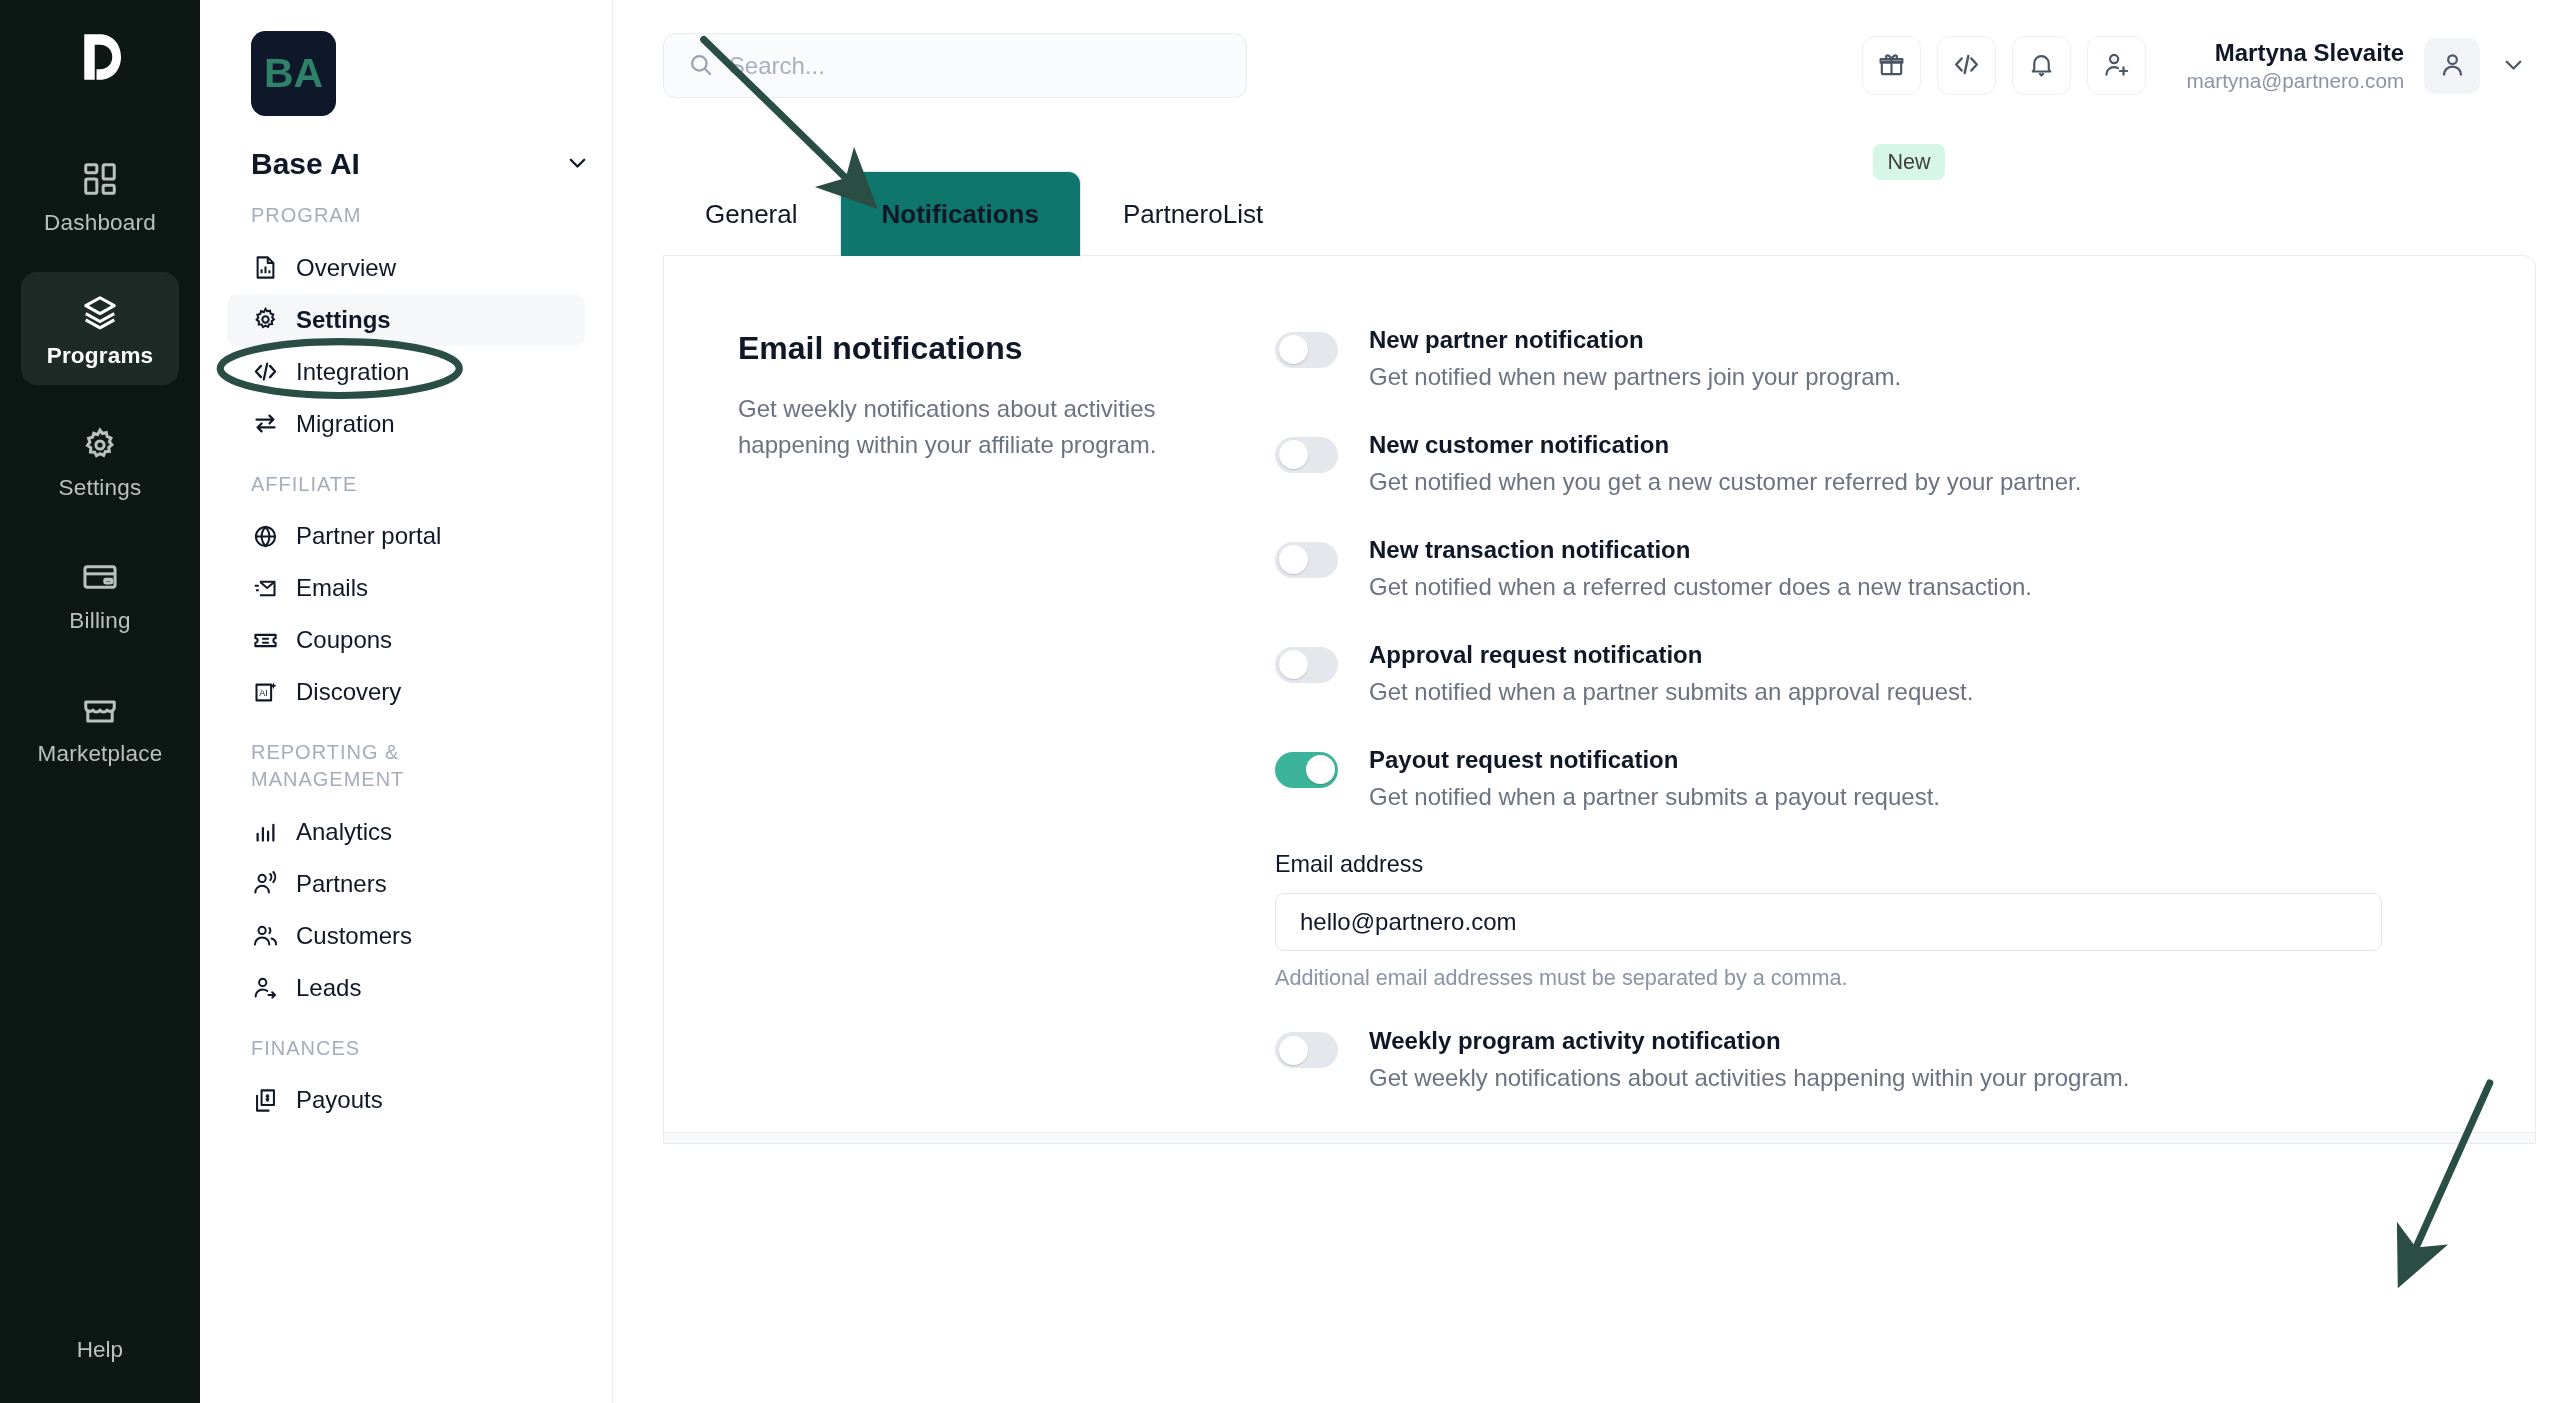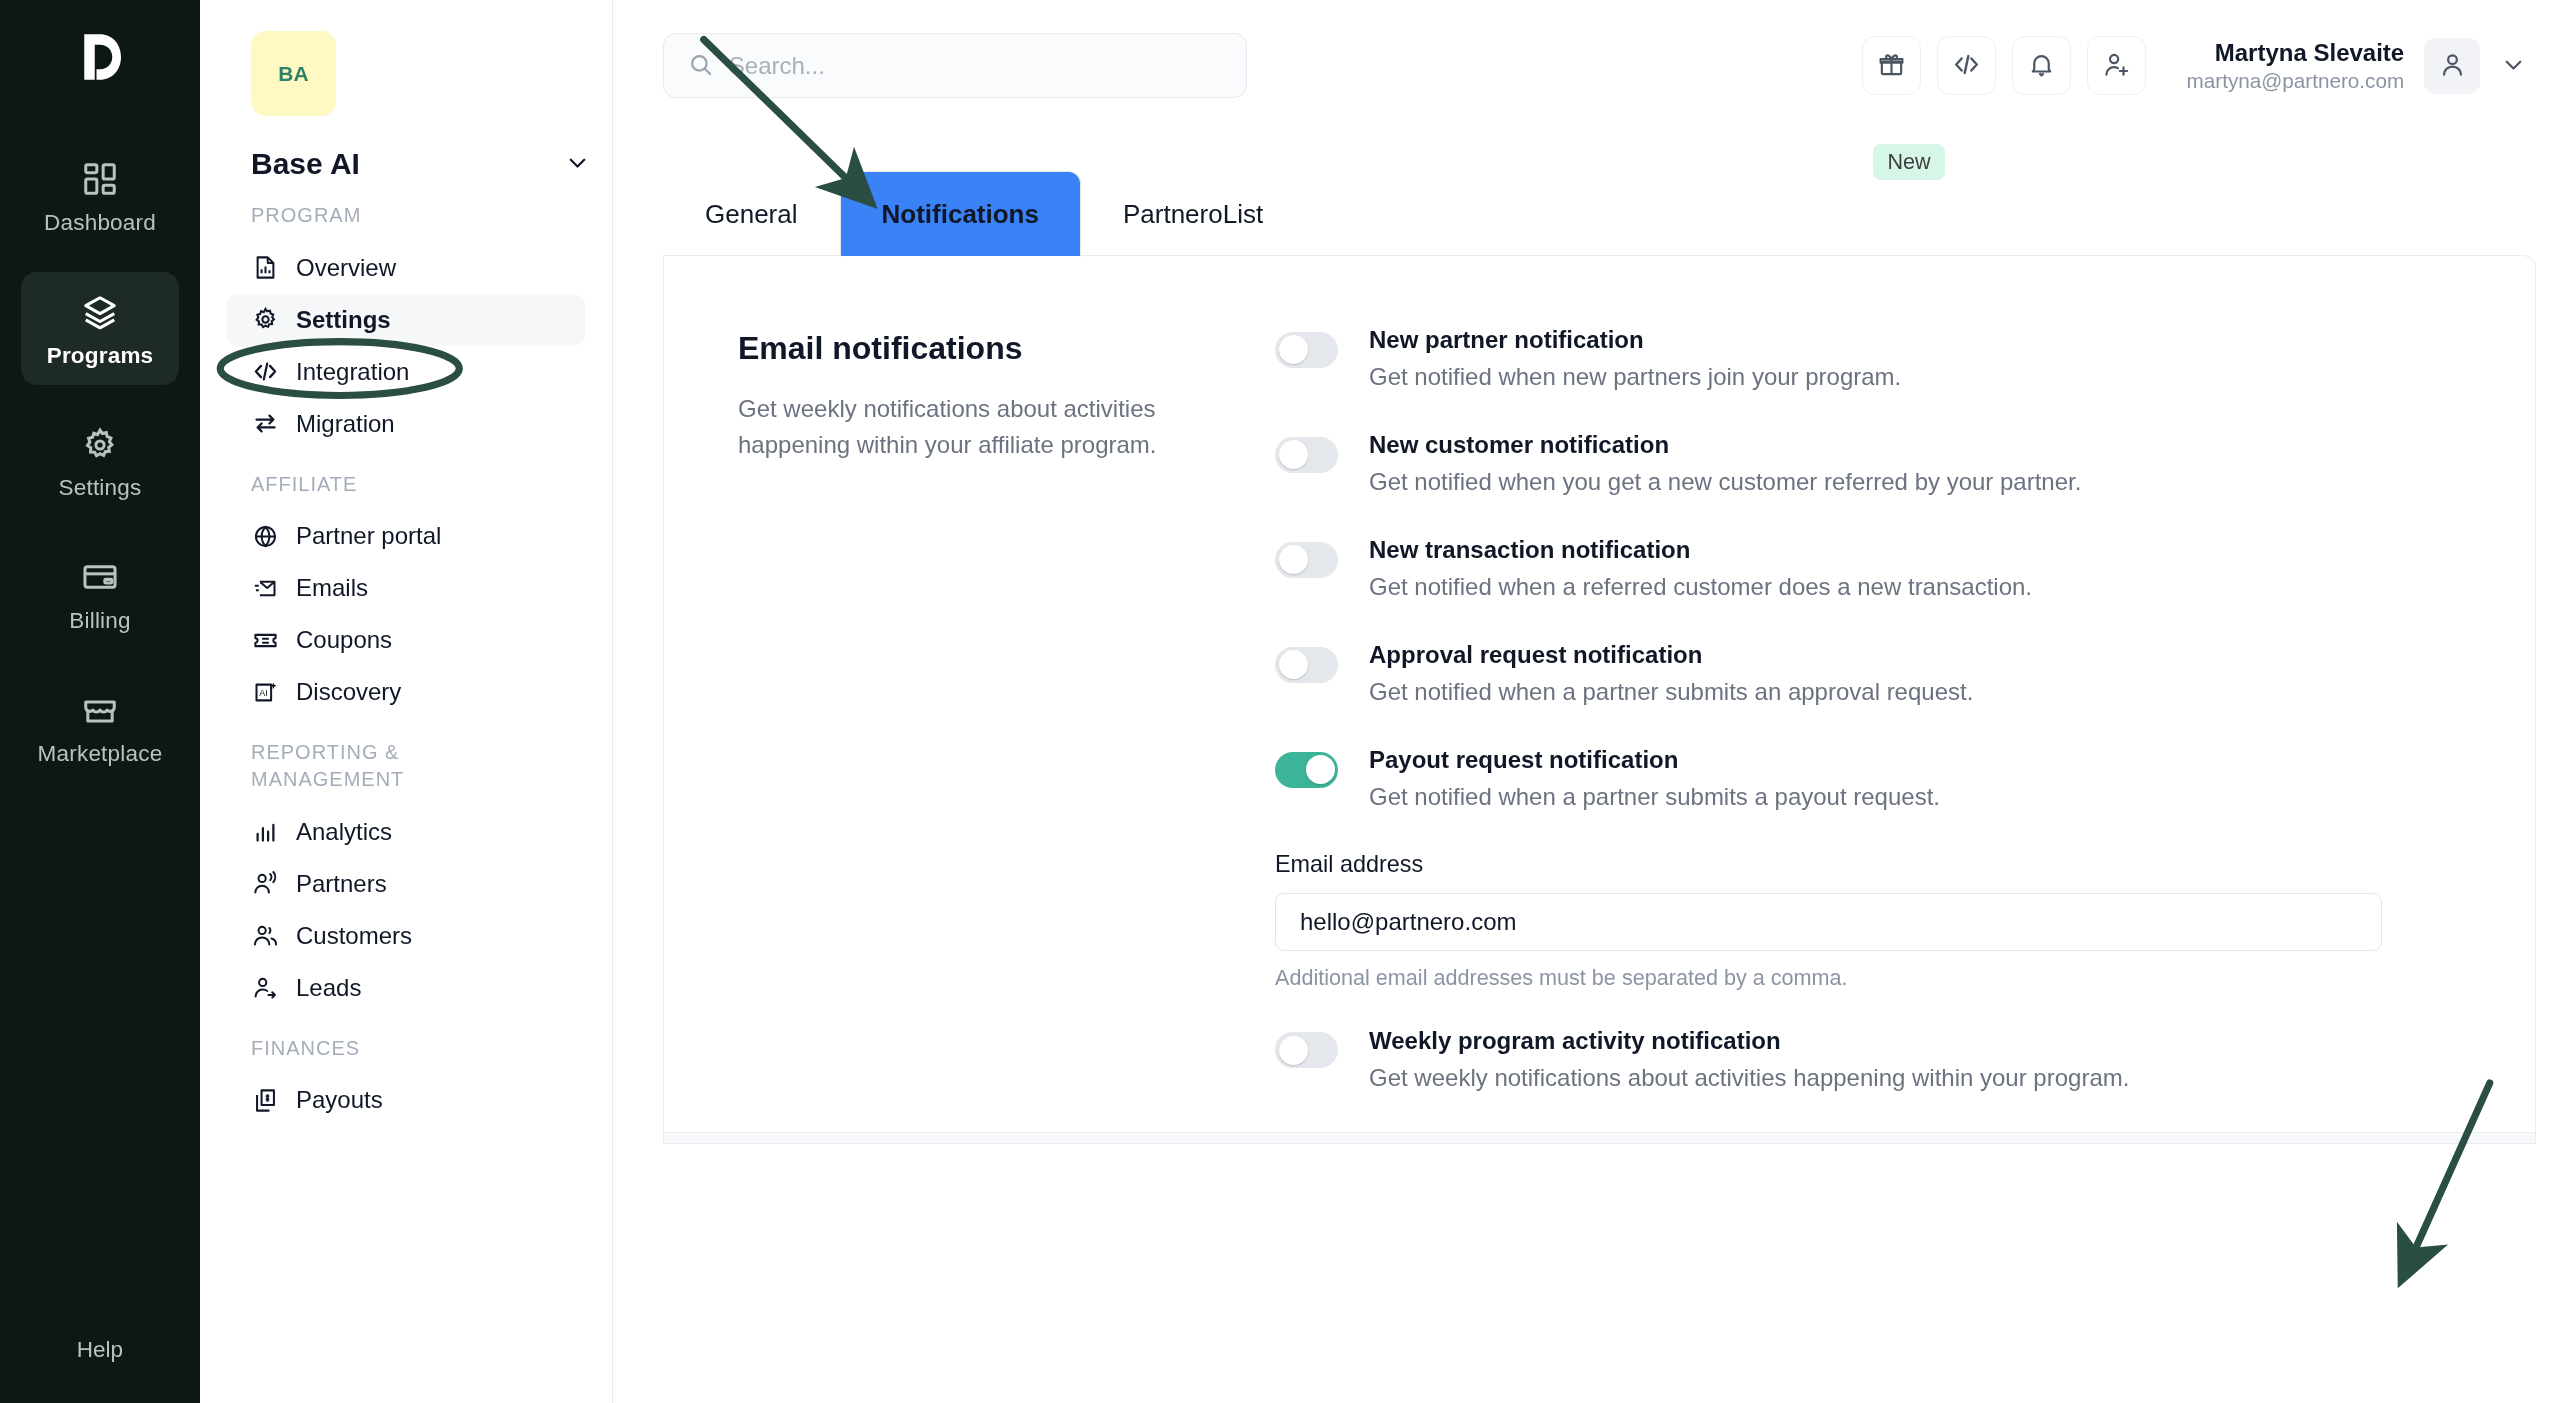--- a/index.html
+++ b/index.html
@@ -37,21 +37,21 @@
   .rail-help .ri-label { font-size: 22.5px; color: #b9c2bf; }
 
   
   .sidebar {
     width: 413px; flex: 0 0 413px; height: 1404px;
     background: #ffffff; border-right: 1.8px solid #e9ecef;
     padding: 0 27px; position: relative;
   }
   .prog-badge {
     margin: 31px 0 0 24px; width: 85px; height: 85px; border-radius: 14.4px;
-    background: #fef9c3; color: #2f8268; font-size: 21px; font-weight: 700;
+    background: #0f172a; color: #2f8268; font-size: 41px; font-weight: 700;
     display: flex; align-items: center; justify-content: center;
   }
   .prog-switch {
     margin: 31px 0 0 24px; width: 340px;
     display: flex; align-items: center; justify-content: space-between; cursor: pointer;
   }
   .prog-name { font-size: 30px; font-weight: 700; color: #101828; }
   .nav-section { margin-top: 21px; }
   .nav-heading {
     font-size: 20px; letter-spacing: 1px; color: #a4adba;
@@ -93,21 +93,21 @@
     margin-left: 10.8px; cursor: pointer; }
 
   
   .tabstrip { position: relative; height: 126px; flex: 0 0 126px; padding-left: 50px; display: flex; align-items: flex-end; }
   .tab {
     height: 86px; padding: 0 41px; display: flex; align-items: center; justify-content: center;
     font-size: 26px; color: #101828; cursor: pointer; position: relative;
     border: 0.9px solid transparent; border-bottom: none;
   }
   .tab.active {
-    background: #3b82f6; border-color: #e4e8ed;
+    background: #0f766e; border-color: #e4e8ed;
     border-top-left-radius: 12.6px; border-top-right-radius: 12.6px;
     font-weight: 700; z-index: 3;
   }
   .tab.active::after { content:""; position:absolute; left:0; right:0; bottom:-1.8px; height:2.7px; background:#fff; }
   .tab-new-badge {
     position: absolute; top: 12.6px; left: 1260px;
     background: #d6f6e7; color: #404040; font-size: 21.6px; font-weight: 400;
     padding: 5.4px 14.4px; border-radius: 8px;
   }
 

